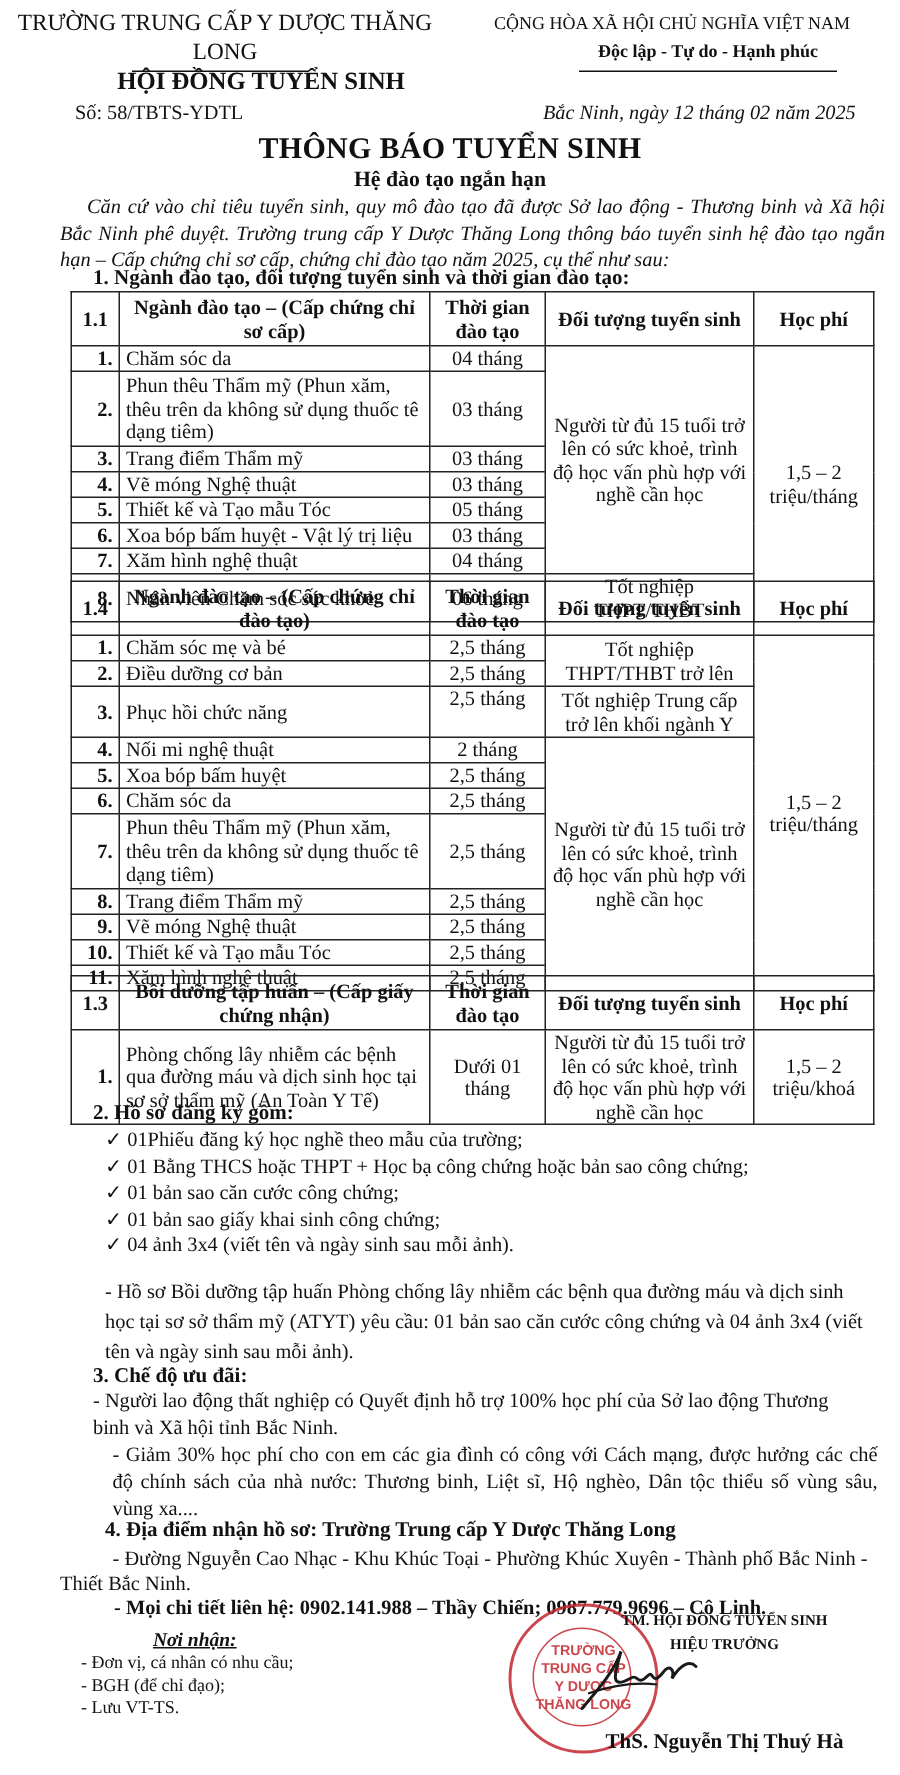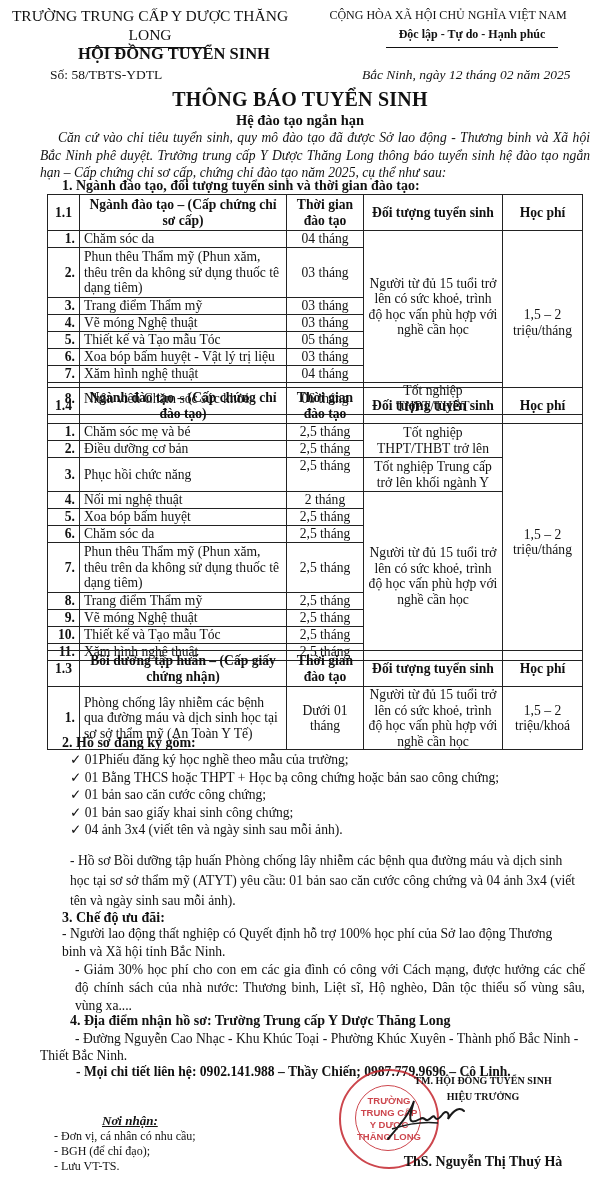--- a/index.html
+++ b/index.html
@@ -1,20 +1,20 @@
 <!DOCTYPE html>
 <html><head>
 <meta charset="utf-8">
 <style>
   html, body { margin:0; padding:0; background:#ffffff; }
   body { width:600px; height:1183px; position:relative; overflow:hidden;
          font-family:"Liberation Serif","DejaVu Serif",serif; color:#111; }
   .abs { position:absolute; }
   .b { font-weight:bold;padding-left:48px; }
-  .i { font-style:italic;margin-top:28px; }
+  .i { font-style:italic; }
   .hdr-left { left:0; width:300px; top:6px; text-align:center; font-size:15.5px; line-height:19px; }
   .hdr-right { left:296px; width:304px; top:6px; text-align:center; font-size:12px; line-height:19px; }
   .uline { position:absolute; height:1px; background:#111; }
   .so { left:50px; top:67px; font-size:13.5px; }
   .date { left:362px; top:67px; font-size:13.5px; font-style:italic; }
   .title { left:0; width:600px; top:88px; text-align:center; font-size:20px; font-weight:bold; letter-spacing:0.2px; }
   .subtitle { left:0; width:600px; top:112px; text-align:center; font-size:14.5px; font-weight:bold; }
   .intro { left:40px; width:550px; top:129px; font-size:13.6px; line-height:17.5px; font-style:italic; text-indent:18px; text-align:justify; }
   .sec { font-size:14px; font-weight:bold; }
   table.t { position:absolute; left:47px; border-collapse:collapse; font-size:13.6px; line-height:15.5px; }

